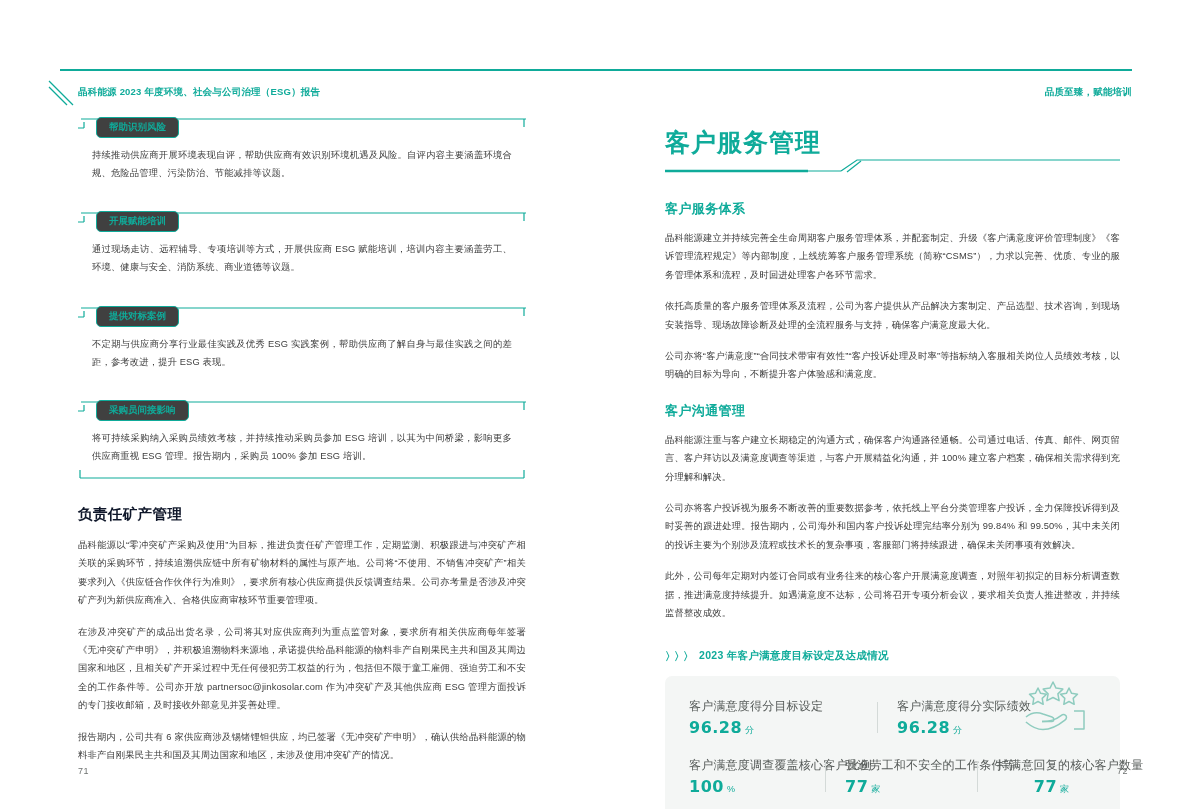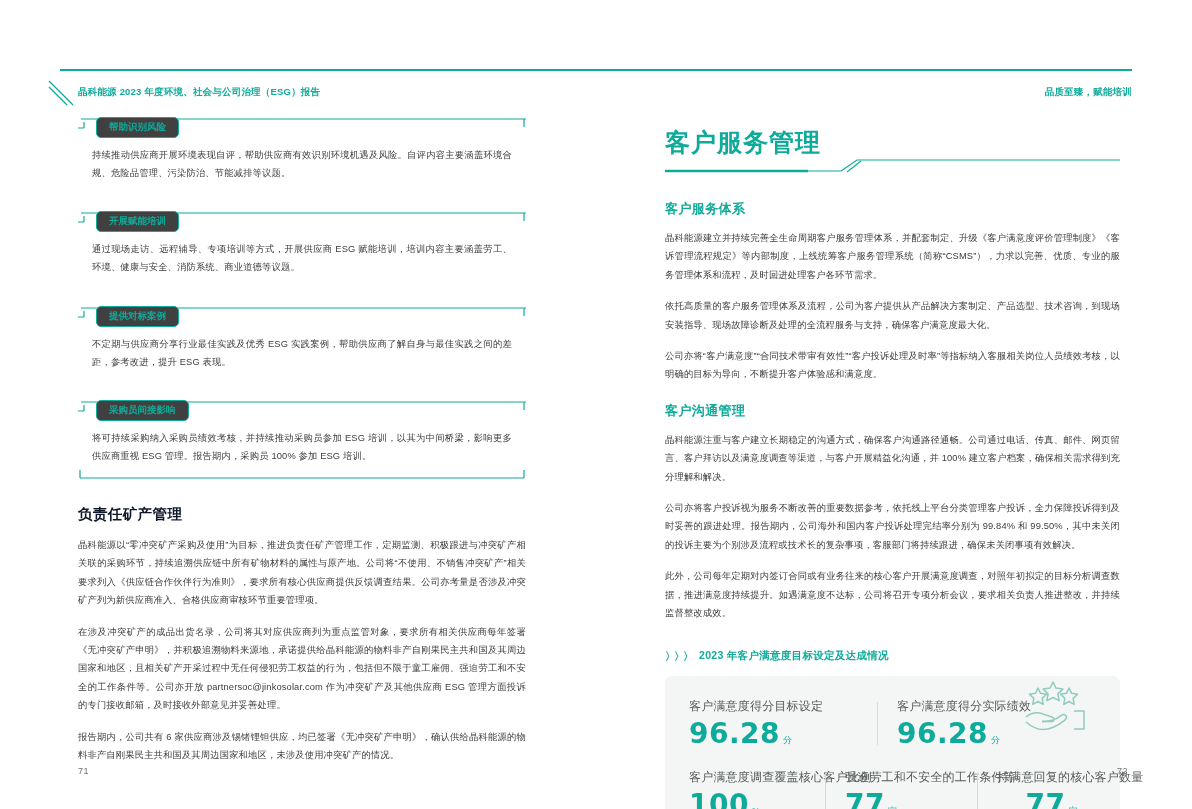--- a/index.html
+++ b/index.html
@@ -215,21 +215,21 @@
   }
   .kpi-label {
     font-size: 12px;
     color: #555a58;
     letter-spacing: .2px;
     margin-bottom: 4px;
     white-space: nowrap;
     font-family: Liberation Mono, monospace;
   }
   .kpi-value {
-    font-size: 28px;
+    font-size: 16px;
     font-weight: bold;
     color: #0fab9a;
     letter-spacing: .5px;
     line-height: 1.1;
     display: inline-block;
     font-family: "DejaVu Sans", sans-serif;
   }
   .kpi-unit {
     font-size: 9px;
     color: #0fab9a;

